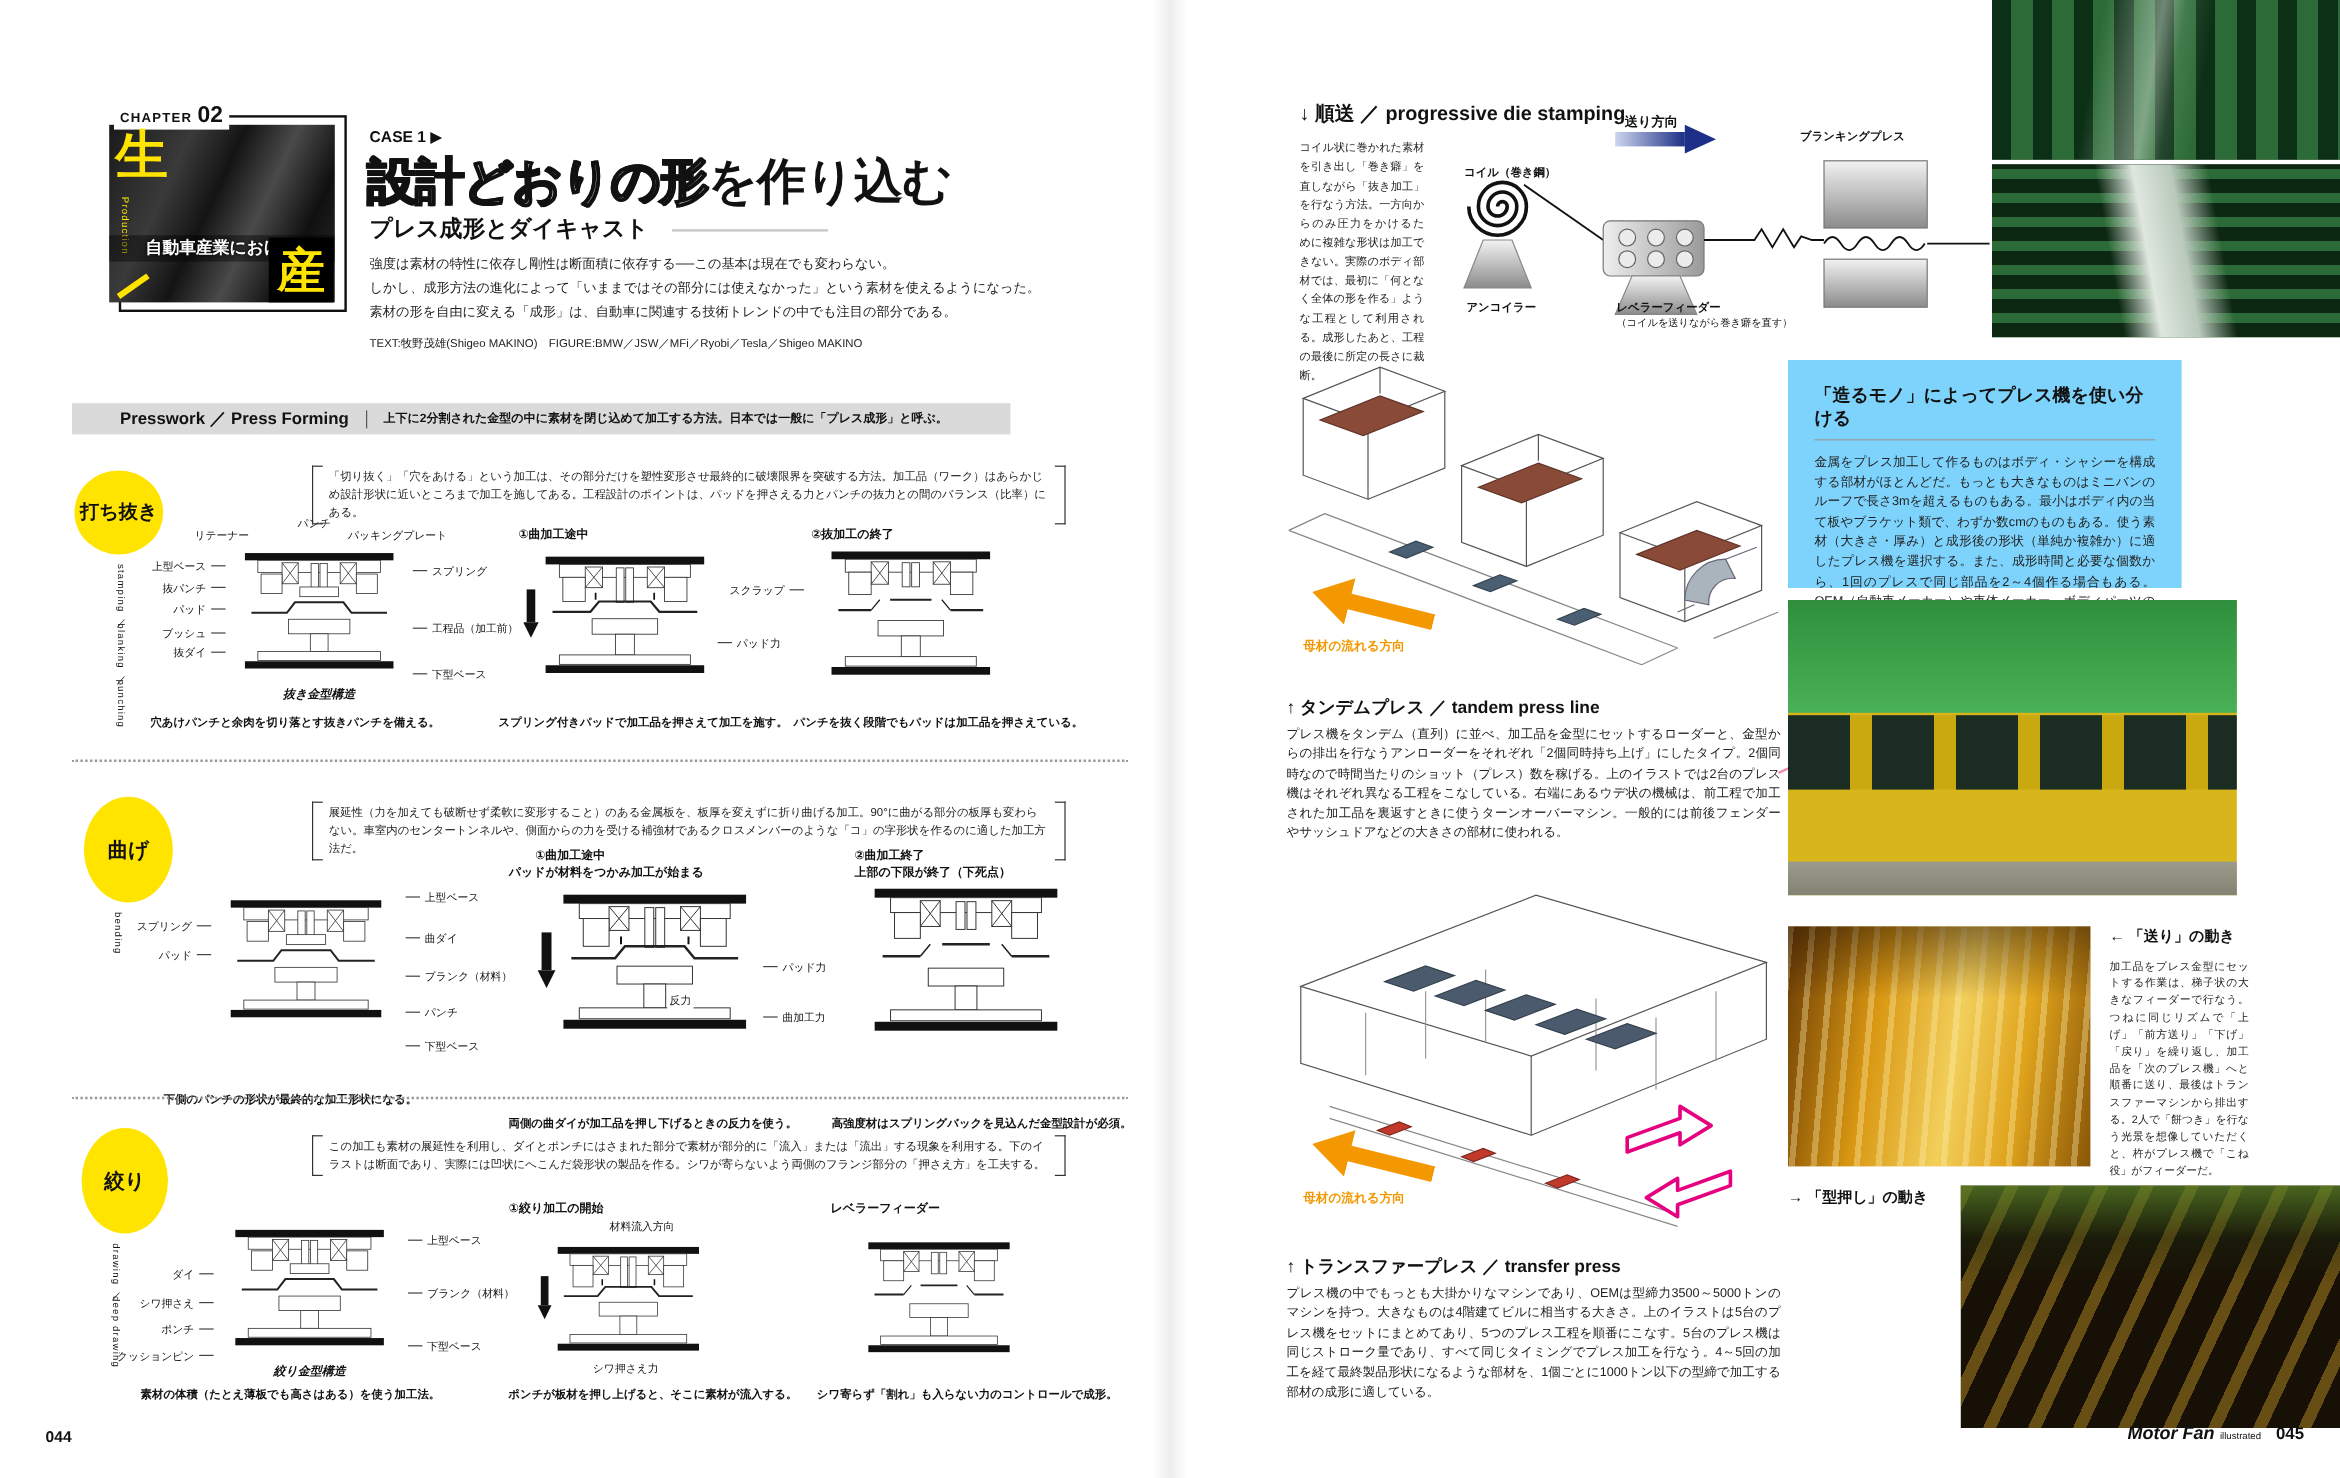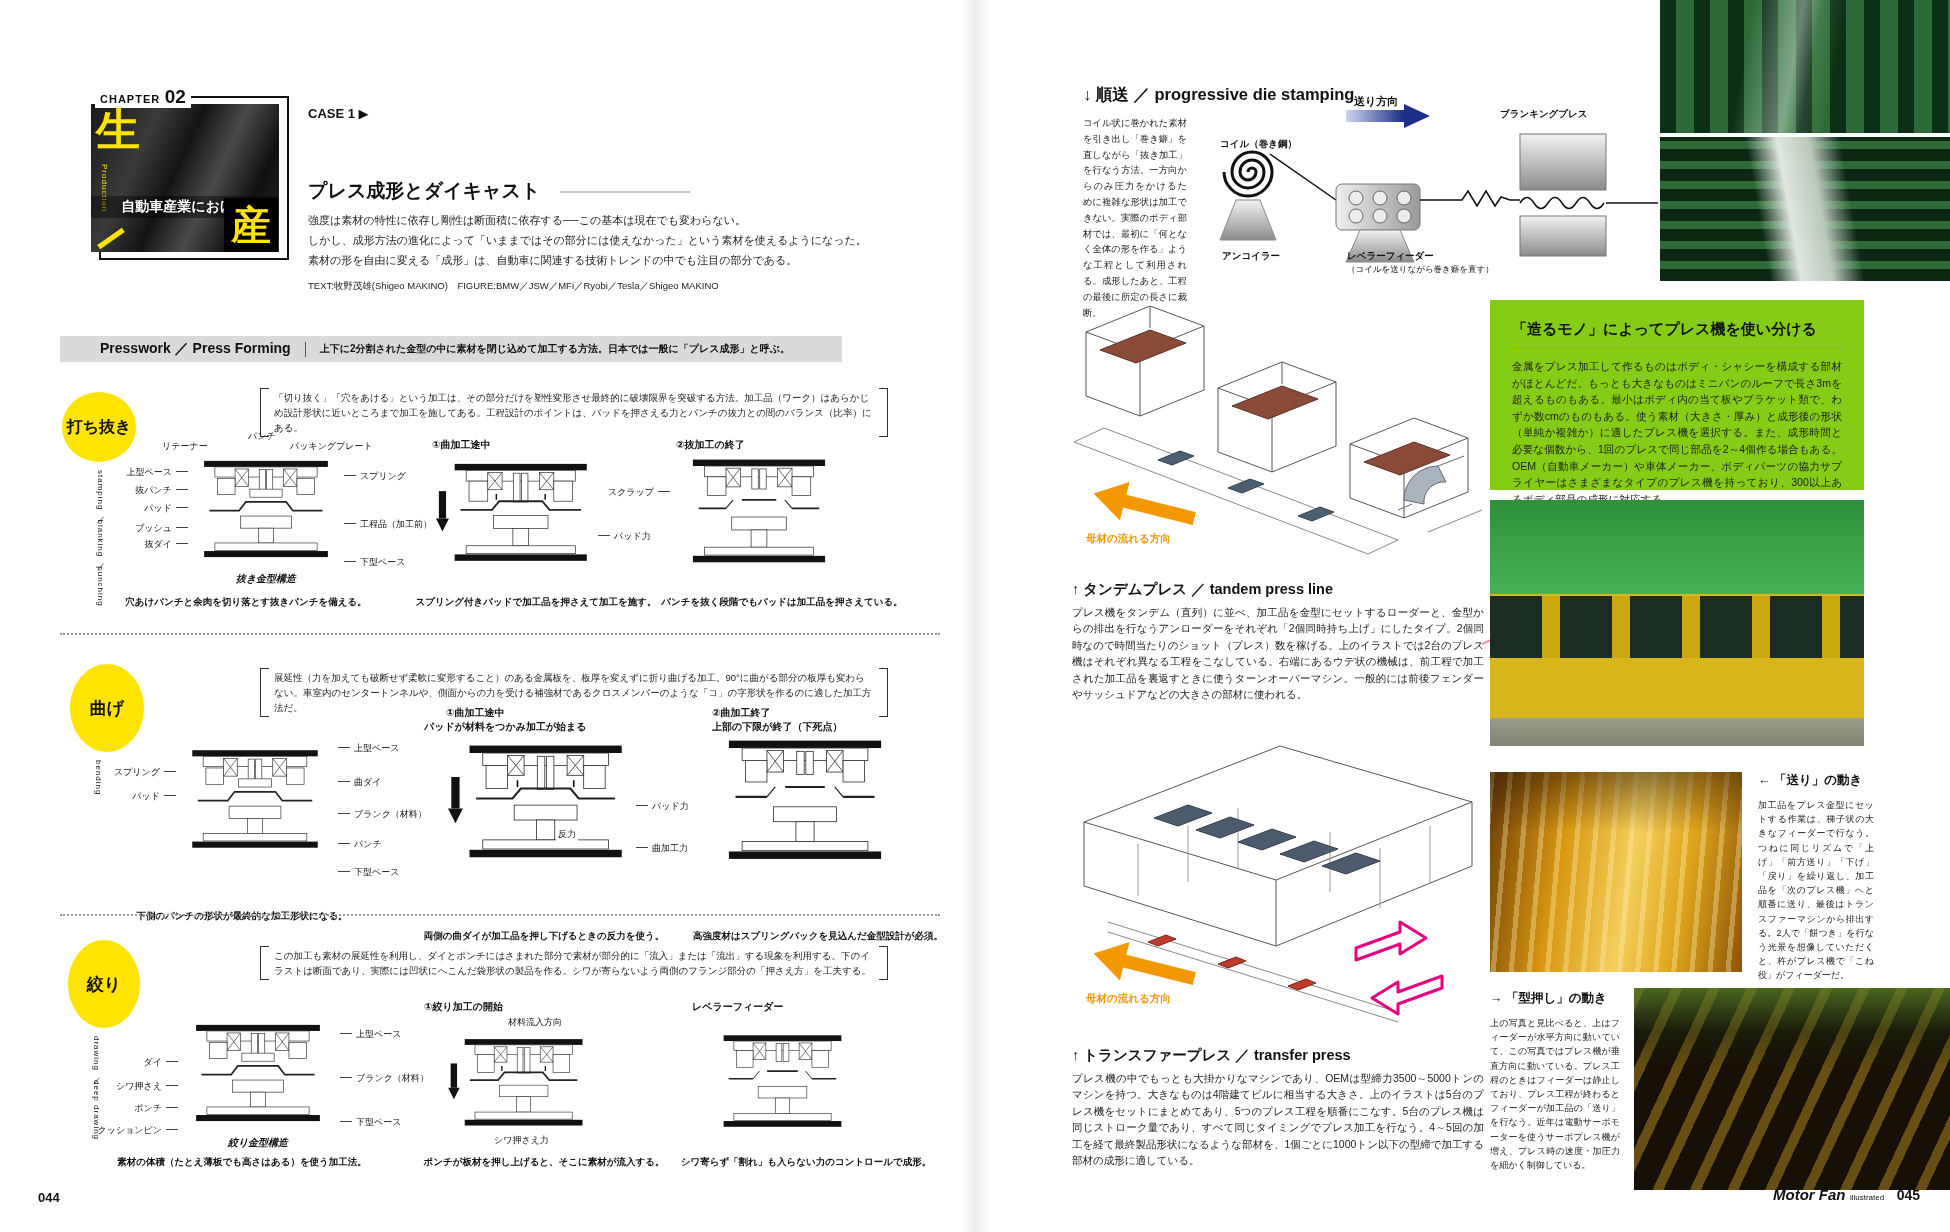--- a/index.html
+++ b/index.html
@@ -130,20 +130,23 @@
     <span style="font-size:11px;letter-spacing:1px">CHAPTER</span>
     <span style="font-size:19px">02</span>
   </div>
   <div class="abs" style="left:96px;top:108px;font-size:44px;font-weight:bold;color:#ffe400;line-height:1">生</div>
   <div class="vtx" style="left:100px;top:164px;color:#ffe400;font-size:8px">Production</div>
   <div class="abs" style="left:91px;top:196px;width:188px;text-align:center;font-size:14px;font-weight:bold;color:#fff;background:rgba(0,0,0,.4);padding:2px 0;text-shadow:0 0 3px #000">自動車産業における</div>
   <div class="abs" style="left:224px;top:198px;width:54px;height:54px;background:#000;display:flex;align-items:center;justify-content:center;font-size:40px;font-weight:bold;color:#ffe400">産</div>
   <div class="abs" style="left:96px;top:236px;width:30px;height:5px;background:#ffe400;transform:rotate(-35deg)"></div>
 
   <div class="abs" style="left:308px;top:106px;font-size:13px;font-weight:bold">CASE 1 ▶</div>
+  <div class="abs" style="left:306px;top:124px;font-size:41px;font-weight:bold;letter-spacing:-1px;white-space:nowrap">
+    <span class="outline-t">設計どおりの形</span><span>を作り込む</span>
+  </div>
   <div class="abs" style="left:308px;top:178px;font-size:19px;font-weight:bold;white-space:nowrap">
     <span>プレス成形とダイキャスト</span>
     <span style="display:inline-block;width:130px;height:2px;background:#c9c9c9;vertical-align:middle;margin-left:14px"></span>
   </div>
   <div class="abs" style="left:308px;top:210px;font-size:11px;line-height:20px;color:#222">
     <div>強度は素材の特性に依存し剛性は断面積に依存する──この基本は現在でも変わらない。</div>
     <div>しかし、成形方法の進化によって「いままではその部分には使えなかった」という素材を使えるようになった。</div>
     <div>素材の形を自由に変える「成形」は、自動車に関連する技術トレンドの中でも注目の部分である。</div>
   </div>
   <div class="abs" style="left:308px;top:280px;font-size:9.5px;color:#222">TEXT:牧野茂雄(Shigeo MAKINO)　FIGURE:BMW／JSW／MFi／Ryobi／Tesla／Shigeo MAKINO</div>
@@ -294,21 +297,21 @@
   <div class="lbl" style="left:1347px;top:264px;font-size:8.5px">（コイルを送りながら巻き癖を直す）</div>
   <div class="lbl" style="left:1500px;top:108px;font-weight:bold;font-size:9.5px">ブランキングプレス</div>
 
   <div class="photo" style="left:1660px;top:0;width:290px;height:133px;
        background:linear-gradient(100deg,rgba(255,255,255,0) 30%,rgba(230,240,230,.45) 46%,rgba(230,240,230,.12) 52%,rgba(255,255,255,0) 60%),
                   repeating-linear-gradient(90deg,#0c3016 0 16px,#2c6b37 16px 34px),#0d2f14"></div>
   <div class="photo" style="left:1660px;top:137px;width:290px;height:144px;
        background:linear-gradient(80deg,rgba(0,0,0,0) 35%,#dfe7df 45%,#b9c9bb 55%,rgba(0,0,0,0) 65%),
                   repeating-linear-gradient(0deg,#0c2712 0 12px,#2c6b37 12px 20px),#123c1e"></div>
 
-  <div class="abs" style="left:1490px;top:300px;width:374px;height:190px;background:#84cc16;box-sizing:border-box;padding:20px 22px">
+  <div class="abs" style="left:1490px;top:300px;width:328px;height:190px;background:#7dd3fc;box-sizing:border-box;padding:20px 22px">
     <div style="font-size:15px;font-weight:bold">「造るモノ」によってプレス機を使い分ける</div>
     <div style="height:1px;background:#999;margin:8px 0 10px"></div>
     <div class="jbody" style="font-size:10.6px;line-height:16.6px">金属をプレス加工して作るものはボディ・シャシーを構成する部材がほとんどだ。もっとも大きなものはミニバンのルーフで長さ3mを超えるものもある。最小はボディ内の当て板やブラケット類で、わずか数cmのものもある。使う素材（大きさ・厚み）と成形後の形状（単純か複雑か）に適したプレス機を選択する。また、成形時間と必要な個数から、1回のプレスで同じ部品を2～4個作る場合もある。OEM（自動車メーカー）や車体メーカー、ボディパーツの協力サプライヤーはさまざまなタイプのプレス機を持っており、300以上あるボディ部品の成形に対応する。</div>
   </div>
 
   <svg class="abs" style="left:1068px;top:292px" width="420" height="282">
     <g fill="none" stroke="#555" stroke-width="1">
       <g transform="translate(18,6)">
         <path d="M0,34 L64,8 L118,28 L54,54 Z"></path>
         <path d="M0,34 V98 L54,118 V54 M118,28 V92 L54,118 M64,8 V30"></path>
@@ -385,21 +388,20 @@
   <div class="abs jbody" style="left:1072px;top:1070px;width:412px;font-size:10.5px;line-height:16.4px">プレス機の中でもっとも大掛かりなマシンであり、OEMは型締力3500～5000トンのマシンを持つ。大きなものは4階建てビルに相当する大きさ。上のイラストは5台のプレス機をセットにまとめてあり、5つのプレス工程を順番にこなす。5台のプレス機は同じストローク量であり、すべて同じタイミングでプレス加工を行なう。4～5回の加工を経て最終製品形状になるような部材を、1個ごとに1000トン以下の型締で加工する部材の成形に適している。</div>
 
   <div class="photo" style="left:1490px;top:772px;width:252px;height:200px;
        background:linear-gradient(rgba(40,20,5,.5),rgba(0,0,0,0) 30%),
                   repeating-linear-gradient(95deg,rgba(255,240,180,.35) 0 5px,rgba(0,0,0,0) 5px 18px),
                   linear-gradient(100deg,#6b3c05,#d99712 30%,#f2cf5b 55%,#e0a41c 75%,#8a5608)"></div>
   <div class="coltitle" style="left:1758px;top:772px">← 「送り」の動き</div>
   <div class="abs jbody" style="left:1758px;top:798px;width:116px;font-size:9px;line-height:14.2px">加工品をプレス金型にセットする作業は、梯子状の大きなフィーダーで行なう。つねに同じリズムで「上げ」「前方送り」「下げ」「戻り」を繰り返し、加工品を「次のプレス機」へと順番に送り、最後はトランスファーマシンから排出する。2人で「餅つき」を行なう光景を想像していただくと、杵がプレス機で「こね役」がフィーダーだ。</div>
 
   <div class="coltitle" style="left:1490px;top:990px">→ 「型押し」の動き</div>
-  <div class="abs jbody" style="left:1490px;top:1016px;width:130px;font-size:9px;line-height:14.2px">上の写真と見比べると、上はフィーダーが水平方向に動いていて、この写真ではプレス機が垂直方向に動いている。プレス工程のときはフィーダーは静止しており、プレス工程が終わるとフィーダーが加工品の「送り」を行なう。近年は電動サーボモーターを使うサーボプレス機が増え、プレス時の速度・加圧力を細かく制御している。</div>
   <div class="photo" style="left:1634px;top:988px;width:316px;height:202px;
        background:linear-gradient(180deg,rgba(90,130,40,.75),rgba(30,45,15,.35) 22%,rgba(0,0,0,0) 40%),
                   repeating-linear-gradient(115deg,rgba(220,170,40,.4) 0 10px,rgba(0,0,0,0) 10px 34px),
                   #171006"></div>
 
   <div class="abs" style="left:1720px;top:1186px;width:200px;text-align:right;white-space:nowrap">
     <span style="font-size:15px;font-weight:bold;font-style:italic">Motor Fan</span>
     <span style="font-size:8px">illustrated</span>
     <span style="font-size:14px;font-weight:bold;margin-left:8px">045</span>
   </div>

